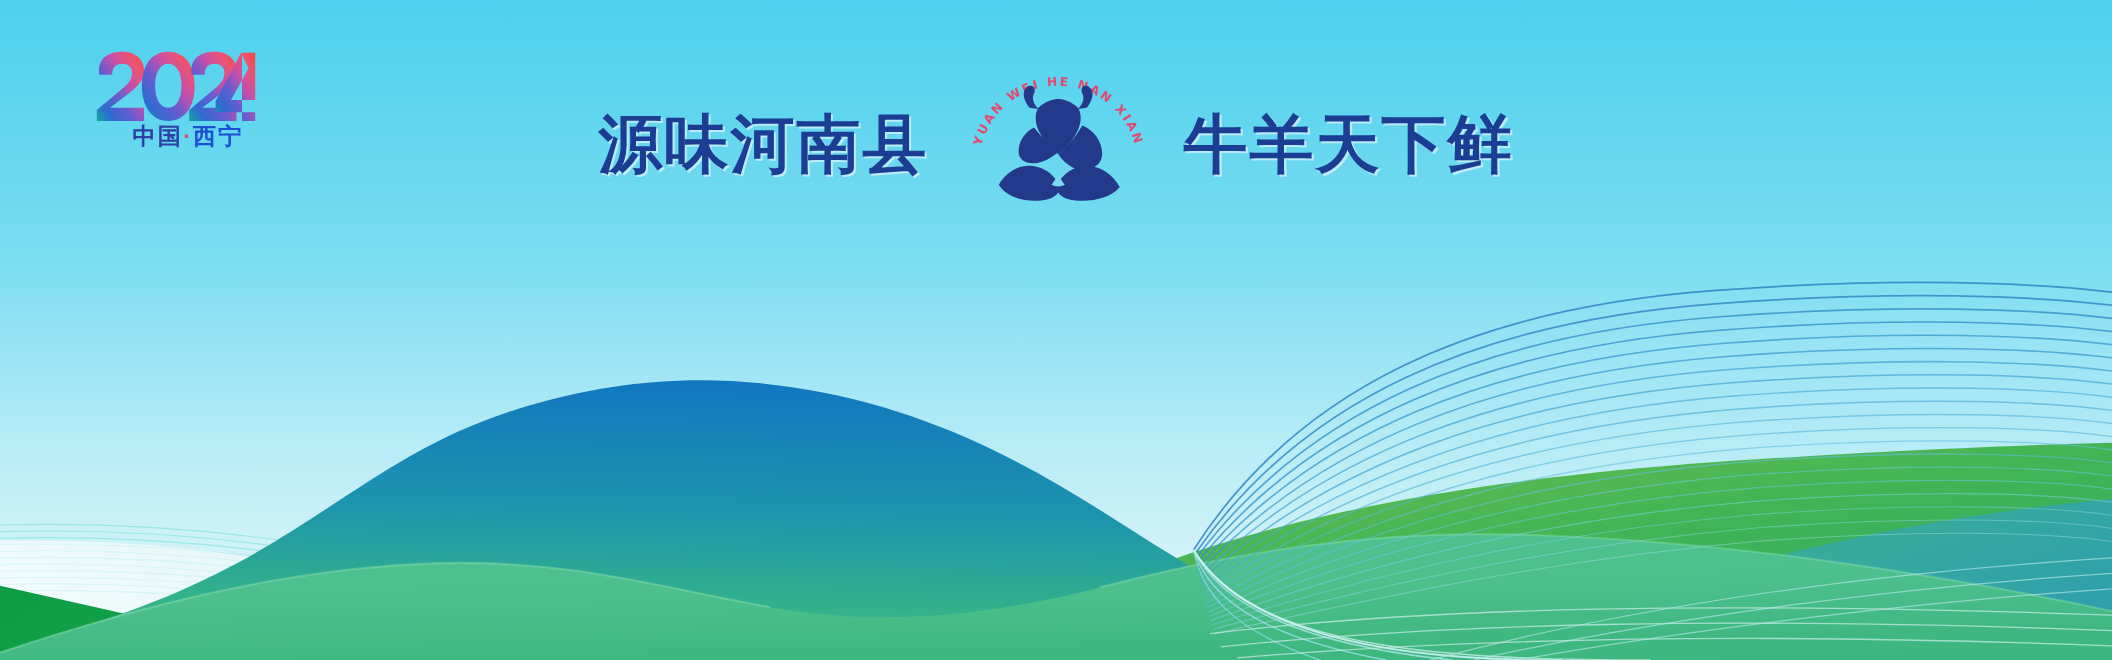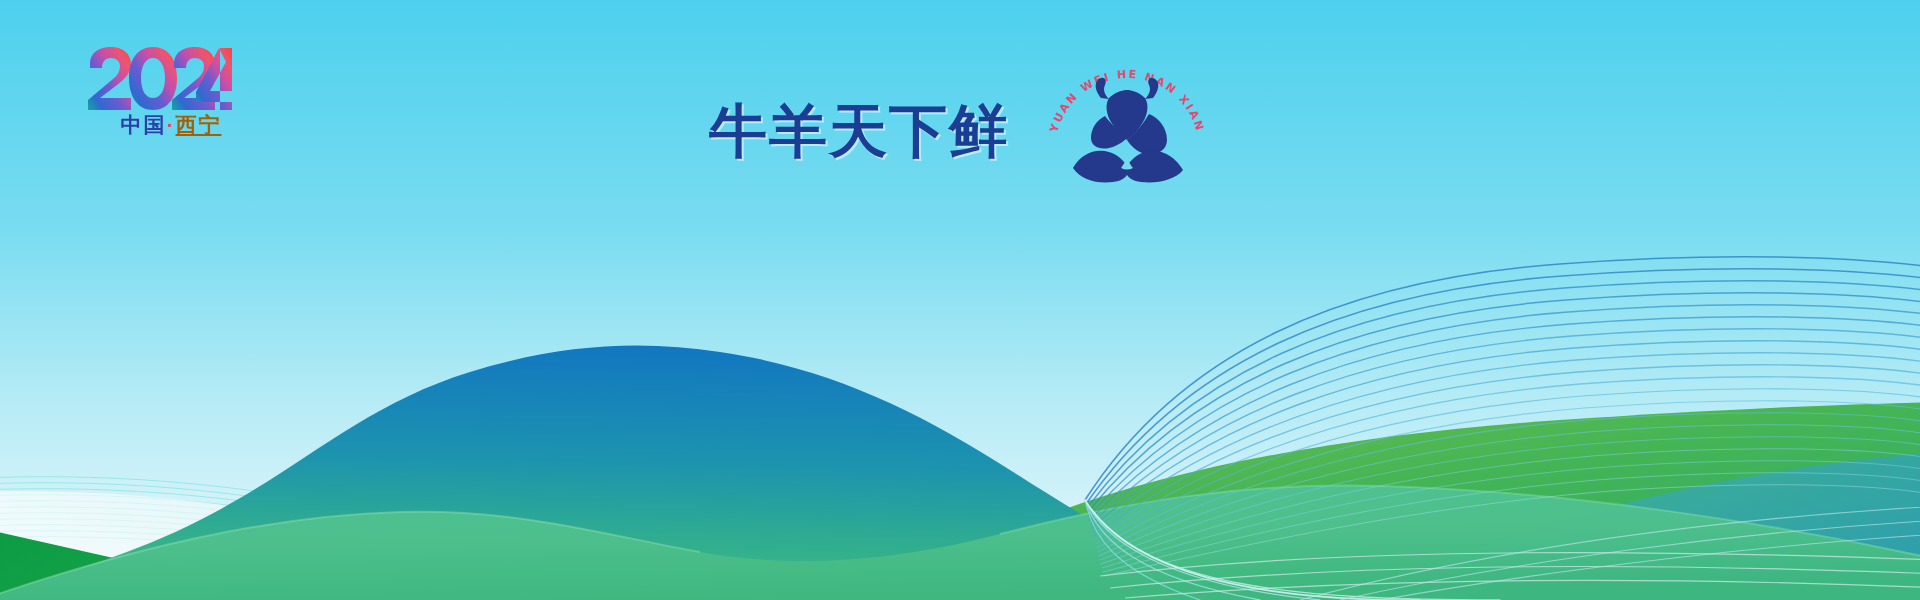--- a/index.html
+++ b/index.html
@@ -18,21 +18,21 @@
   }
   #year-logo svg{display:block;}
   .yl-sub{
     position:absolute;left:0;top:68px;width:150px;
     text-align:center;
     font-size:21px;letter-spacing:2px;font-weight:700;
     line-height:1;white-space:nowrap;
   }
   .yl-cn{color:#2b3fa8;margin-left:20px;}
   .yl-dot{color:#e8456a;}
-  .yl-xn{color:#a16207;text-decoration:underline;}
+  .yl-xn{color:#1d4ed8;}
 
   
   #lockup{
     position:absolute;left:0;top:62px;width:1920px;height:120px;
     display:flex;align-items:center;justify-content:center;
     gap:0px;
   }
   .lk-word{
     font-family:"DejaVu Sans","Liberation Sans",sans-serif;
     font-size:58px;font-weight:700;
@@ -228,21 +228,21 @@
         <path d="M133 2 L146 2 L146 64 L134 64 L134 2 Z M133 2 L110 46 L110 56 L146 56 L146 45 L124 45 L140 16 Z" transform="translate(0,0)"></path>
       </g>
     </svg>
     <div class="yl-sub">
       <span class="yl-cn">中国</span><span class="yl-dot">·</span><span class="yl-xn">西宁</span>
     </div>
   </div>
 
   <div id="lockup">
 
-    <div id="lk-left" class="lk-word">牛羊天下鲜</div>
+    <div id="lk-left" class="lk-word">源味河南县</div>
 
     <div id="bull-mark">
       <svg width="168" height="128" viewBox="0 0 168 128">
         <defs>
           <path id="arcpath" d="M12 92 A 72 72 0 0 1 156 92" fill="none"></path>
         </defs>
 
         <text font-family="'DejaVu Sans','Liberation Sans',sans-serif" font-size="11" font-weight="700" letter-spacing="2.2" fill="#e8456a">
           <textPath href="#arcpath" startOffset="50%" text-anchor="middle">YUAN WEI HE NAN XIAN</textPath>
         </text>
@@ -265,16 +265,17 @@
           <path d="M30 110 C38 96 52 90 66 94 C74 96 80 102 84 108
                    C88 102 94 96 102 94 C118 90 132 98 140 112
                    C132 122 114 126 98 124 C90 123 86 120 84 117
                    C82 120 78 123 70 124 C54 126 38 122 30 110 Z"></path>
 
           <path d="M84 100 C86 104 88 108 90 110 C86 112 82 112 78 110 C80 107 82 104 84 100 Z" fill="#7ad9ef"></path>
         </g>
       </svg>
     </div>
 
+    <div id="lk-right" class="lk-word">牛羊天下鲜</div>
   </div>
 
 
 </div>
 
 </body></html>

